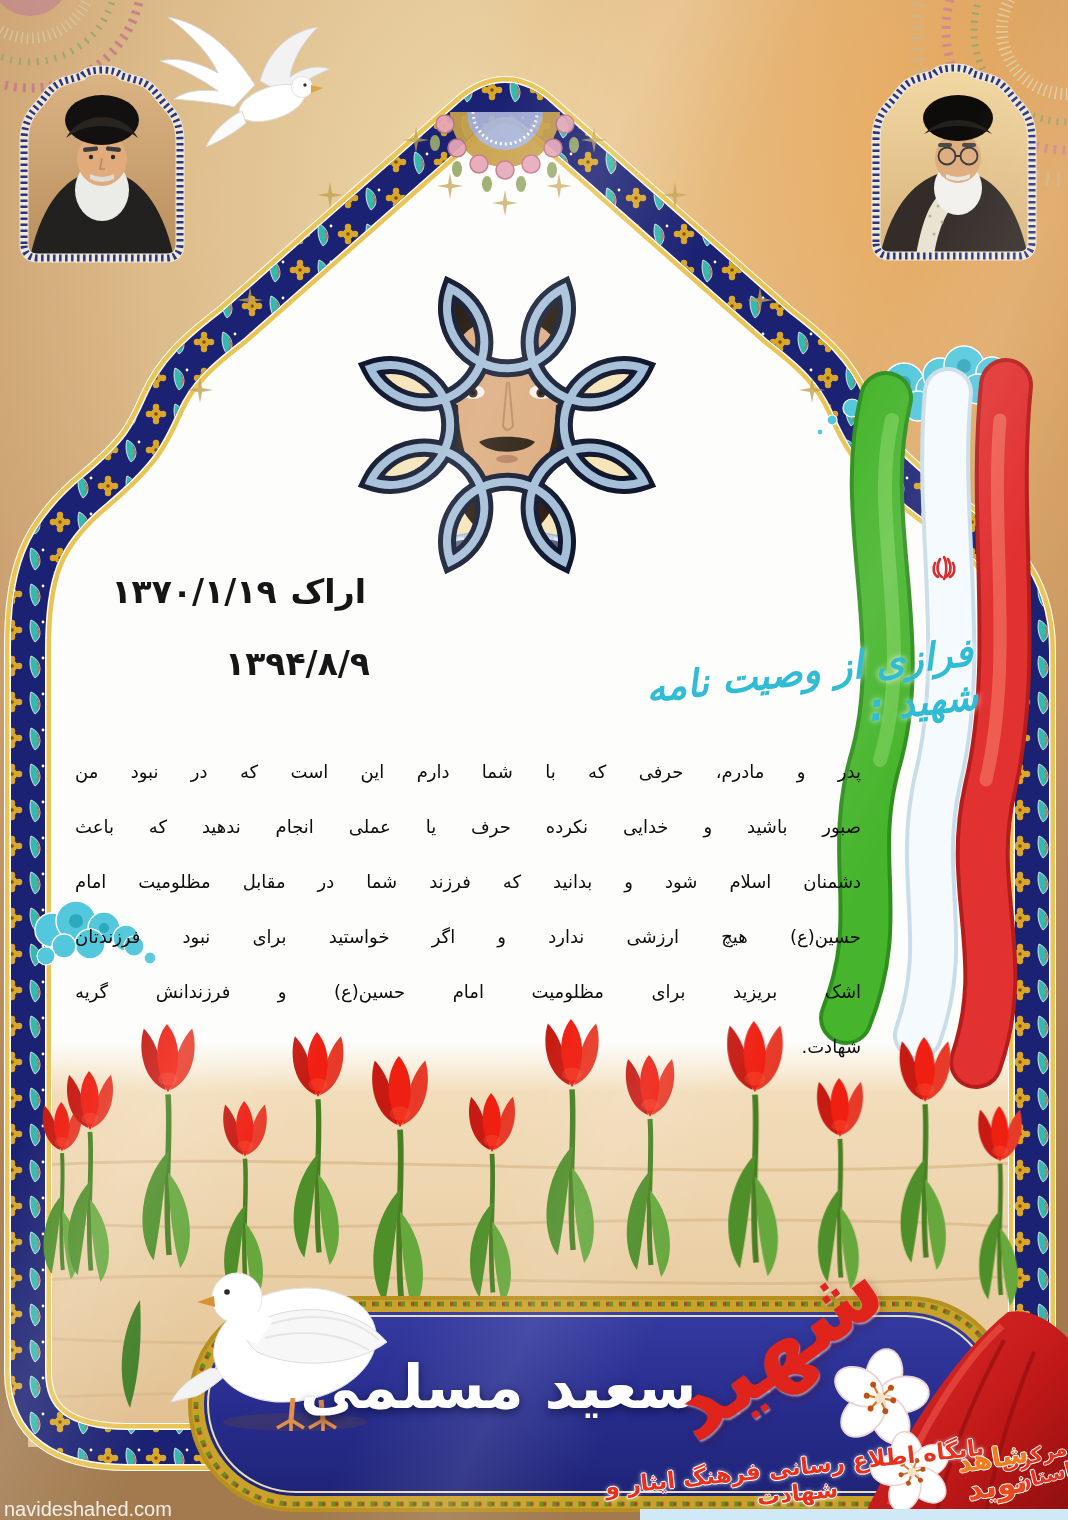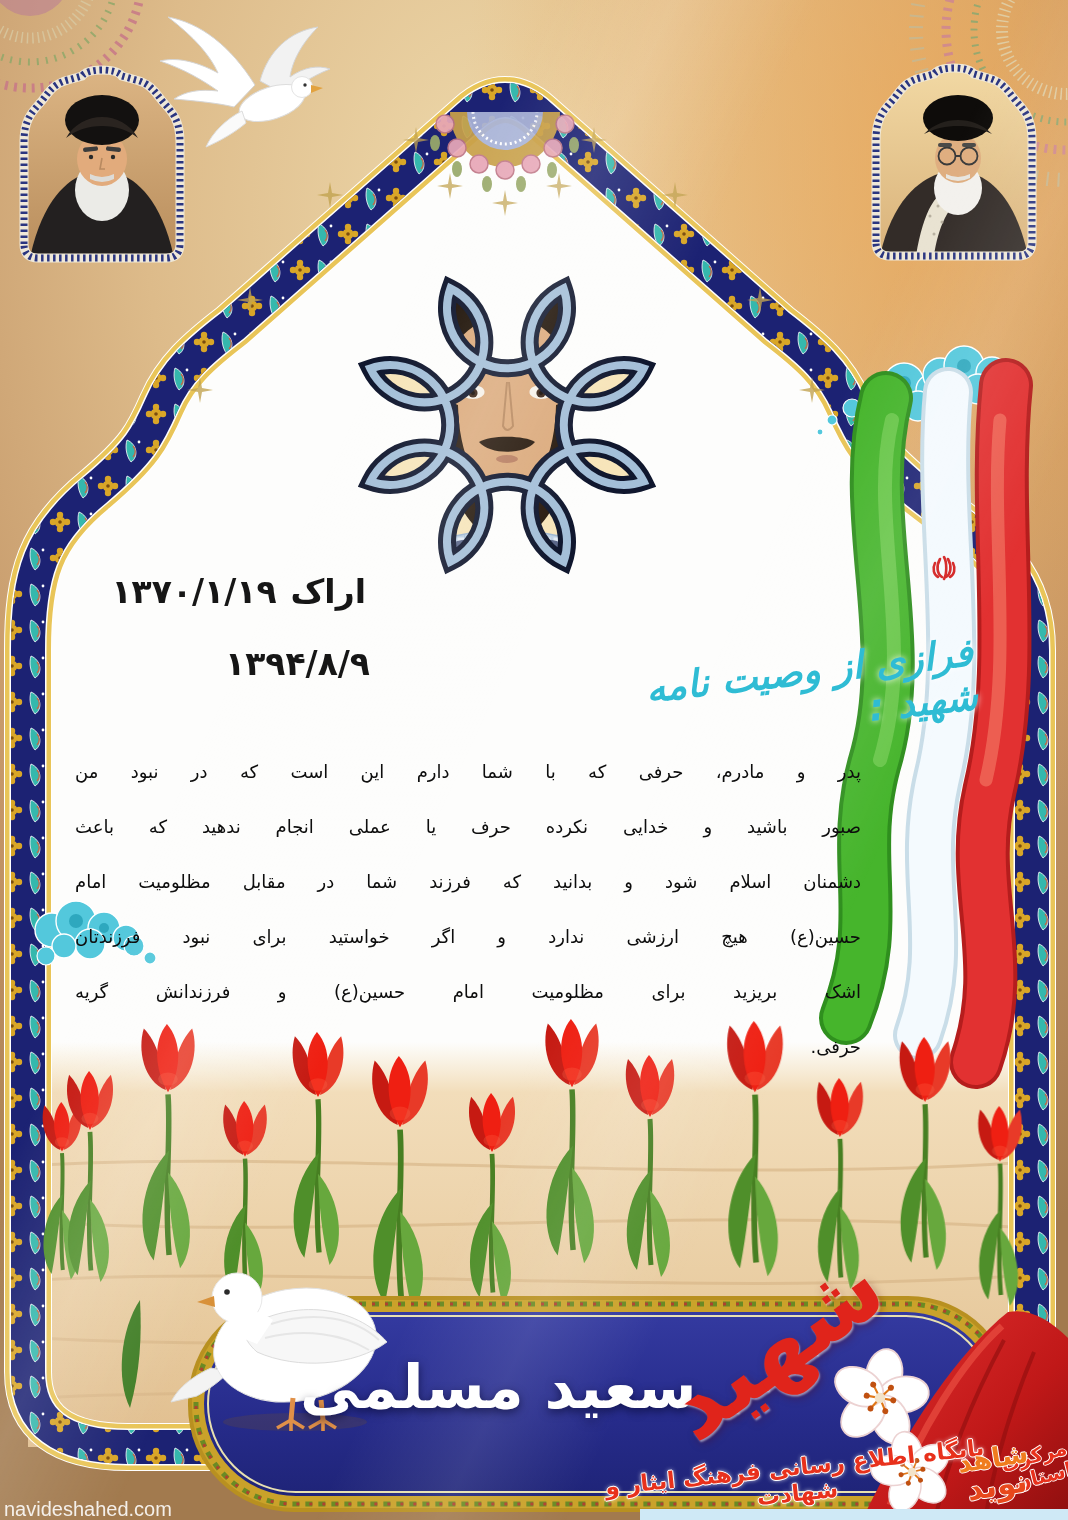--- a/index.html
+++ b/index.html
@@ -460,21 +460,21 @@
   </div>
 
   <div class="txt will-title" style="left:555px;top:630px;width:420px;">فرازی از وصیت نامه شهید :</div>
 
   <div class="txt will" style="left:75px;top:744px;">
     <div class="line">پدر و مادرم، حرفی که با شما دارم این است که در نبود من</div>
     <div class="line">صبور باشید و خدایی نکرده حرف یا عملی انجام ندهید که باعث</div>
     <div class="line">دشمنان اسلام شود و بدانید که فرزند شما در مقابل مظلومیت امام</div>
     <div class="line">حسین(ع) هیچ ارزشی ندارد و اگر خواستید برای نبود فرزندتان</div>
     <div class="line">اشک بریزید برای مظلومیت امام حسین(ع) و فرزندانش گریه</div>
-    <div class="line last">حرفی.</div>
+    <div class="line last">شهادت.</div>
   </div>
 
   <div class="txt martyr-name" style="left:300px;top:1352px;width:470px;">سعید مسلمی</div>
 
   <div class="txt shahid" style="left:628px;top:1302px;width:270px;">شهید</div>
 
   <div class="txt credit" style="left:596px;top:1454px;width:400px;">پایگاه اطلاع رسانی فرهنگ ایثار و شهادت</div>
 
   <div class="txt province" style="left:1012px;top:1444px;width:58px;">
     <div>مرکزی</div>

